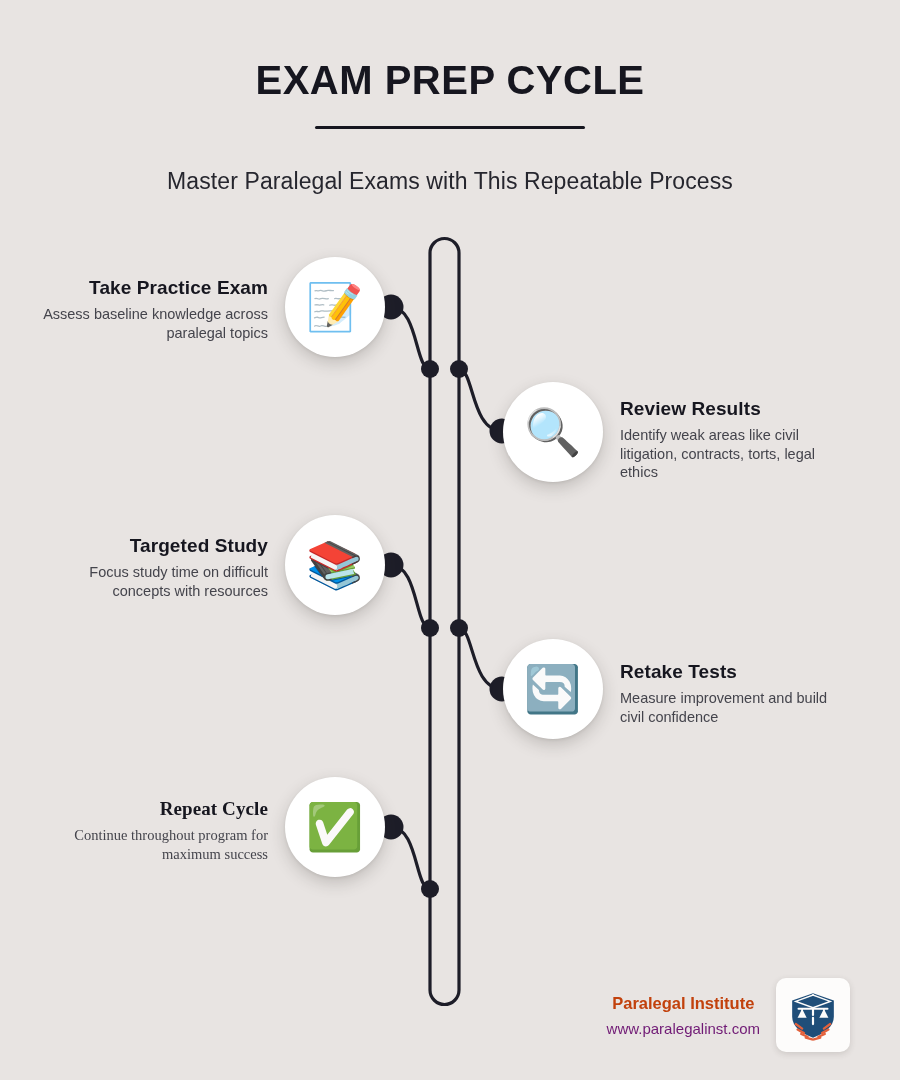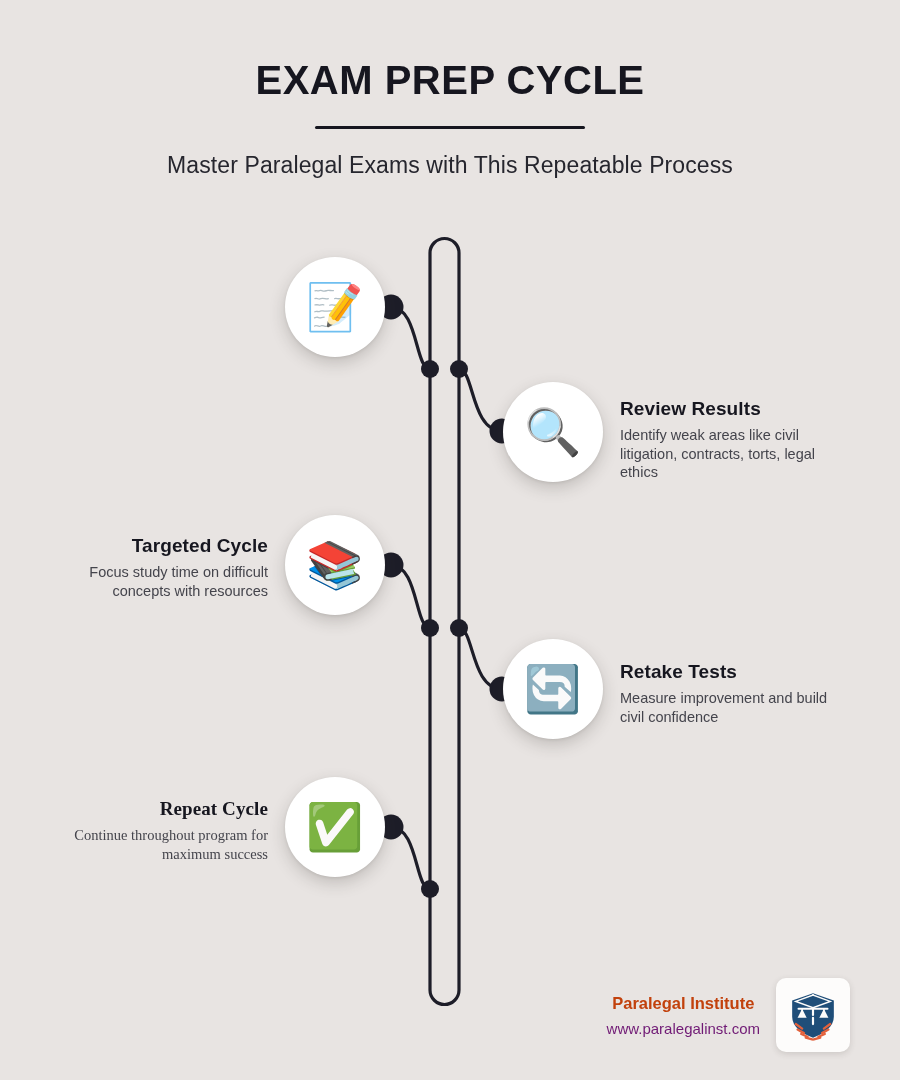--- a/index.html
+++ b/index.html
@@ -37,21 +37,21 @@
     font-family: "Liberation Sans", sans-serif;
   }
   .divider {
     width: 270px;
     height: 3px;
     background: #16161f;
     margin: 23px auto 0 auto;
     border-radius: 2px;
   }
   .subtitle {
-    margin: 0;
+    margin: 16px;
     padding-top: 23px;
     font-size: 23px;
     font-weight: 400;
     color: #26262e;
     letter-spacing: 0.1px;
   }
 
   
   .spine {
     position: absolute;
@@ -166,34 +166,38 @@
     <circle cx="502" cy="689" r="12.5" fill="#1d1d28"></circle>
     <circle cx="391" cy="827" r="12.5" fill="#1d1d28"></circle>
 
     <circle cx="430" cy="369" r="9" fill="#1d1d28"></circle>
     <circle cx="459" cy="369" r="9" fill="#1d1d28"></circle>
     <circle cx="430" cy="628" r="9" fill="#1d1d28"></circle>
     <circle cx="459" cy="628" r="9" fill="#1d1d28"></circle>
     <circle cx="430" cy="889" r="9" fill="#1d1d28"></circle>
   </svg>
 
+  <div class="stepText left" style="left:38px; top:277px;">
+    <p class="stepHeading">Take Practice Exam</p>
+    <p class="stepDesc">Assess baseline knowledge across paralegal topics</p>
+  </div>
   <div class="node" style="left:285px; top:257px;">
     <span class="glyph">📝</span>
   </div>
 
   <div class="node" style="left:503px; top:382px;">
     <span class="glyph">🔍</span>
   </div>
   <div class="stepText right" style="left:620px; top:398px;">
     <p class="stepHeading">Review Results</p>
     <p class="stepDesc">Identify weak areas like civil litigation, contracts, torts, legal ethics</p>
   </div>
 
   <div class="stepText left" style="left:38px; top:535px;">
-    <p class="stepHeading">Targeted Cycle</p>
+    <p class="stepHeading">Targeted Study</p>
     <p class="stepDesc">Focus study time on difficult concepts with resources</p>
   </div>
   <div class="node" style="left:285px; top:515px;">
     <span class="glyph">📚</span>
   </div>
 
   <div class="node" style="left:503px; top:639px;">
     <span class="glyph">🔄</span>
   </div>
   <div class="stepText right" style="left:620px; top:661px;">

